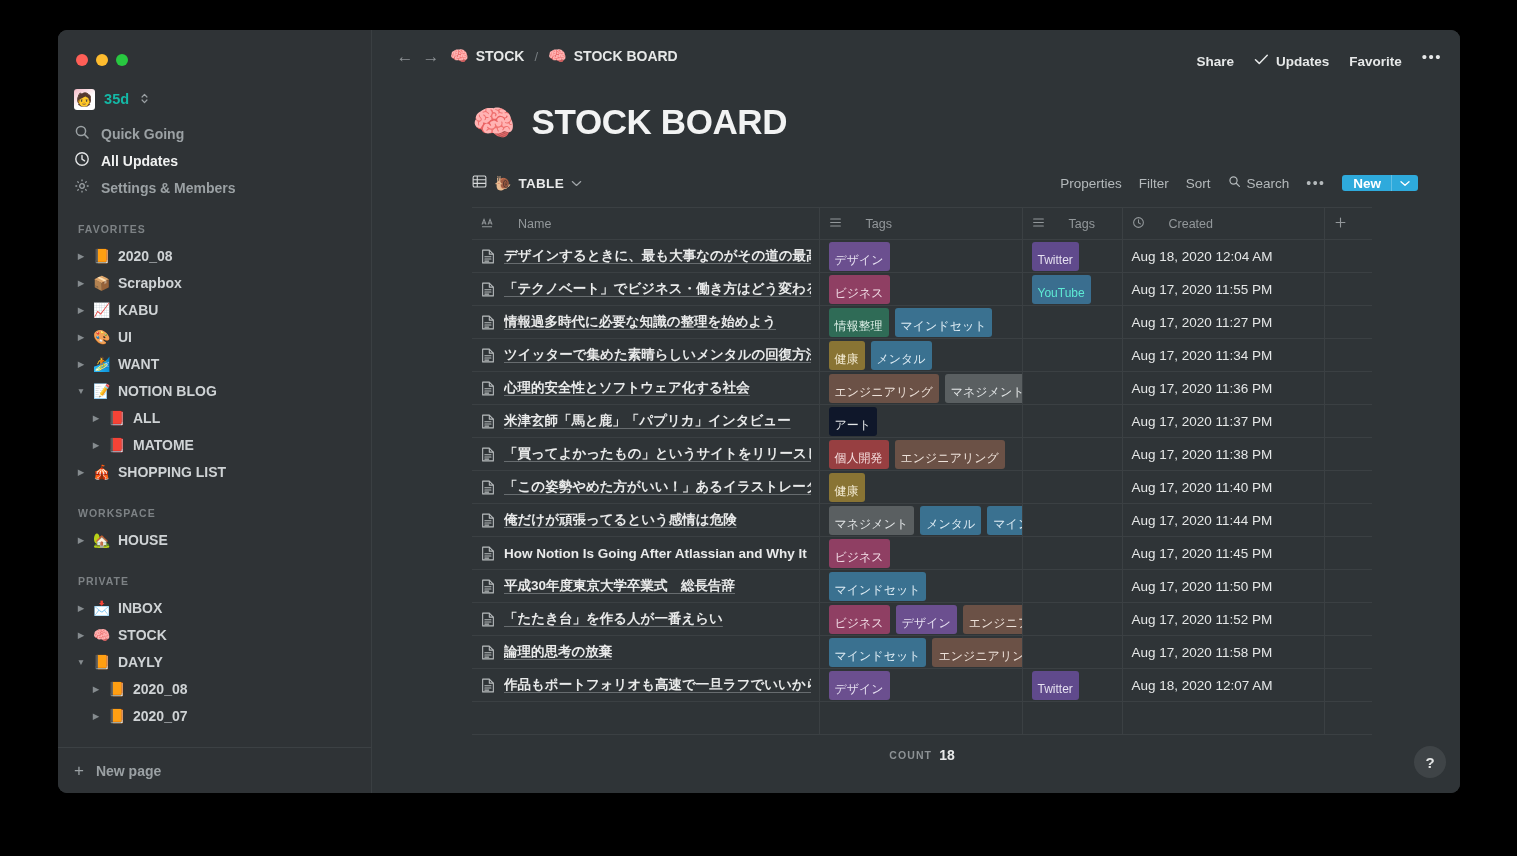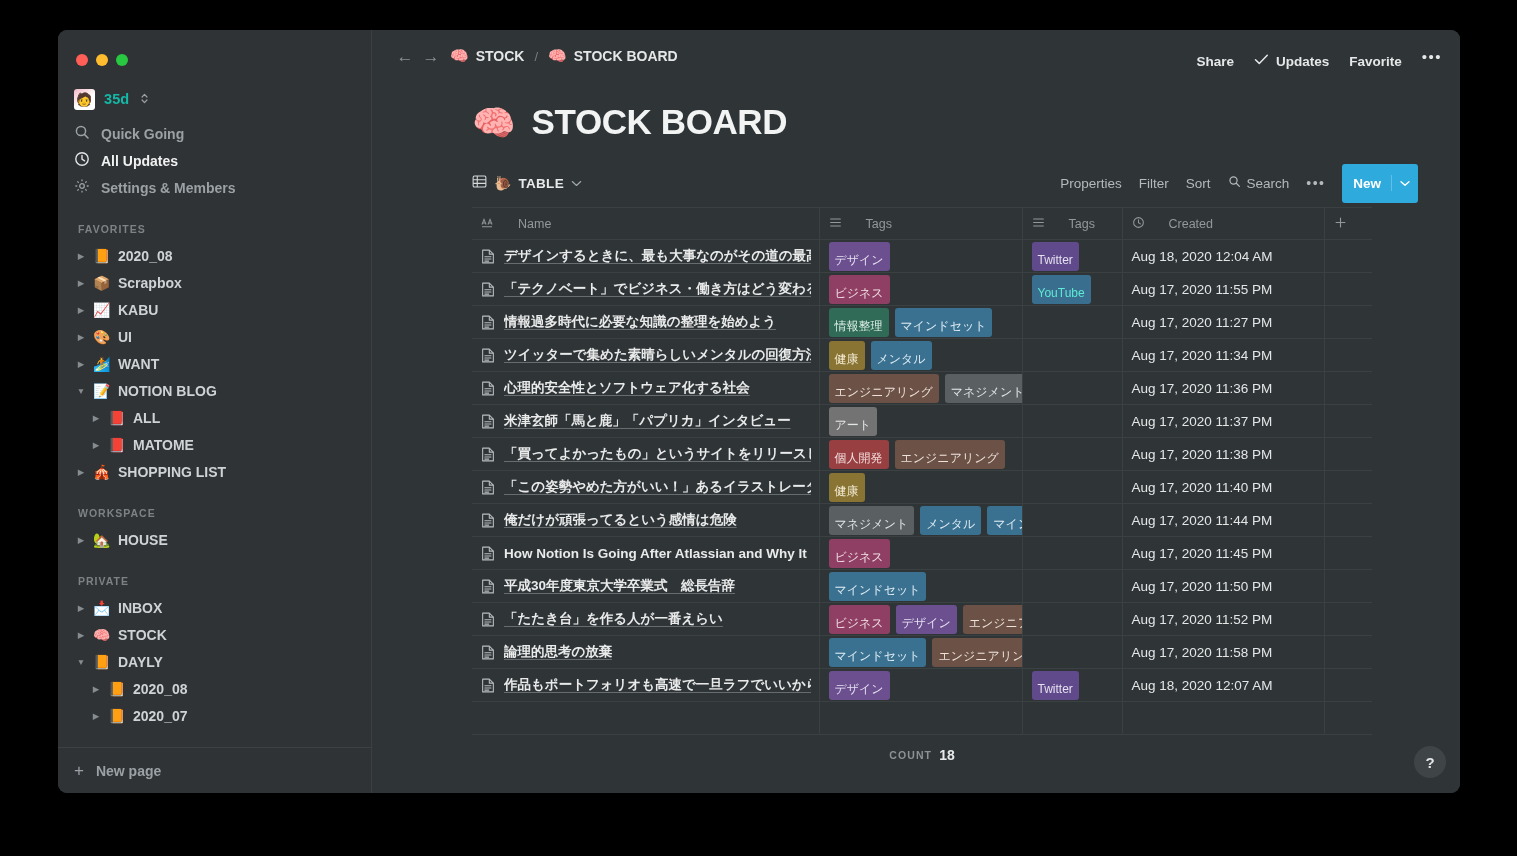--- a/index.html
+++ b/index.html
@@ -140,21 +140,21 @@
   .viewtab { display: flex; align-items: center; gap: 7px; cursor: pointer; }
   .viewtab .vlabel { color: #e9eaea; font-size: 13.5px; font-weight: 700; letter-spacing: .3px; }
   .viewtab .vcaret { color: #a0a5a8; font-size: 10px; }
   .viewtab .vemo { font-size: 14px; }
   .viewbar-right { margin-left: auto; display: flex; align-items: center; gap: 17px; padding-right: 32px; }
   .vb-link { color: #b4b9bb; font-size: 13.5px; font-weight: 500; cursor: pointer; }
   .vb-link.ico { display: flex; align-items: center; gap: 6px; }
   .vb-dots { color: #b4b9bb; font-size: 14px; letter-spacing: 1.4px; cursor: pointer; line-height:1;}
   .newbtn {
     display: flex; align-items: center; background: #2eaadc;
-    border-radius: 3px; height: 39px; cursor: pointer; overflow: hidden;
+    border-radius: 3px; height: 16px; cursor: pointer; overflow: hidden;
   }
   .newbtn .nlabel { color: #fff; font-size: 13.5px; font-weight: 700; padding: 0 10px 0 11px; }
   .newbtn .ndiv { width: 1px; height: 16px; background: rgba(255,255,255,0.25); }
   .newbtn .ncaret { color: #fff; font-size: 10px; padding: 0 8px; }
 
   
   .table-wrap { padding: 0 0 0 100px; margin-top: 9px; }
   table.db { border-collapse: collapse; width: 900px; table-layout: fixed; }
   table.db th, table.db td {
     border-bottom: 1px solid #3b4043;
@@ -629,21 +629,21 @@
                       <span class="pageico"><svg viewBox="0 0 14 16" width="14" height="15" fill="none" stroke="#b9bdbf" stroke-width="1.15" stroke-linejoin="round">
                           <path d="M1.3 1.2h7.1l4.3 4.3v9.3H1.3z"></path>
                           <path d="M8.4 1.2v4.3h4.3"></path>
                           <path d="M3.6 8.3h6.6M3.6 10.6h6.6M3.6 12.9h4.2" stroke-linecap="round"></path>
                         </svg></span>
                       <span class="ntext">米津玄師「馬と鹿」「パプリカ」インタビュー</span>
                     </span>
                   </td>
                   <td>
                     <span class="tagwrap">
-                      <span class="tag" style="background: #737373; color: rgb(227, 230, 231);">アート</span>
+                      <span class="tag" style="background: #0f172a; color: rgb(227, 230, 231);">アート</span>
                     </span>
                   </td>
                   <td>
                     <span class="tagwrap"></span>
                   </td>
                   <td><span class="created">Aug 17, 2020 11:37 PM</span></td>
                   <td class="col-plus"></td>
                 </tr>
                 <tr>
                   <td>

